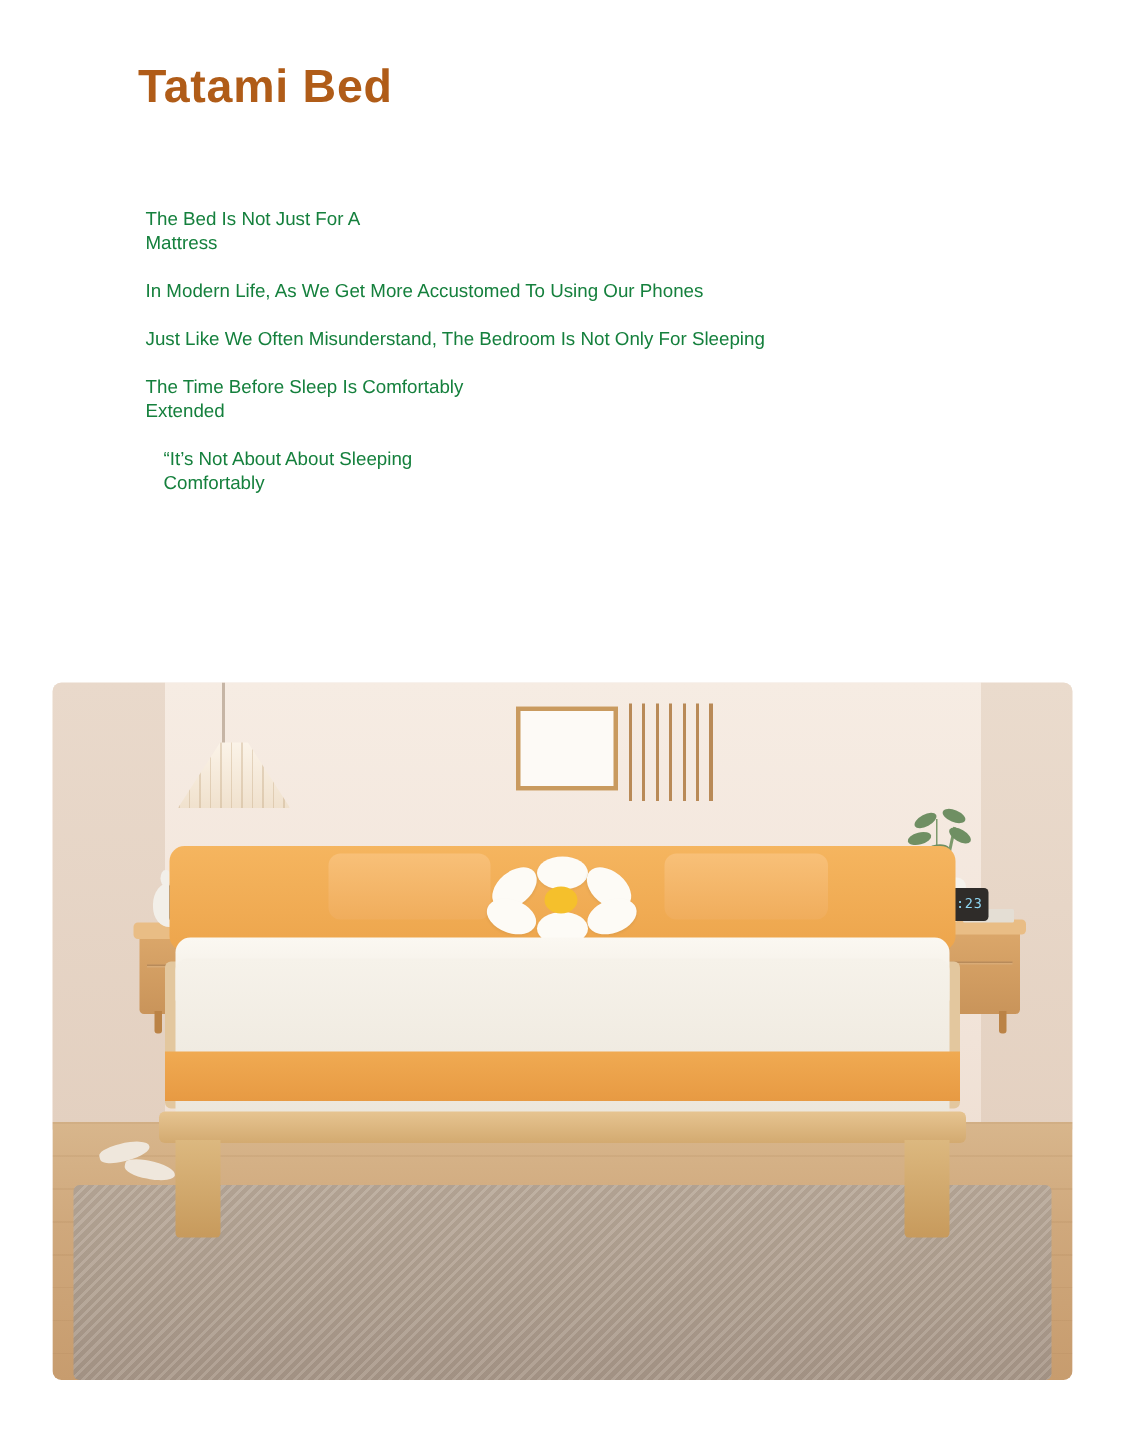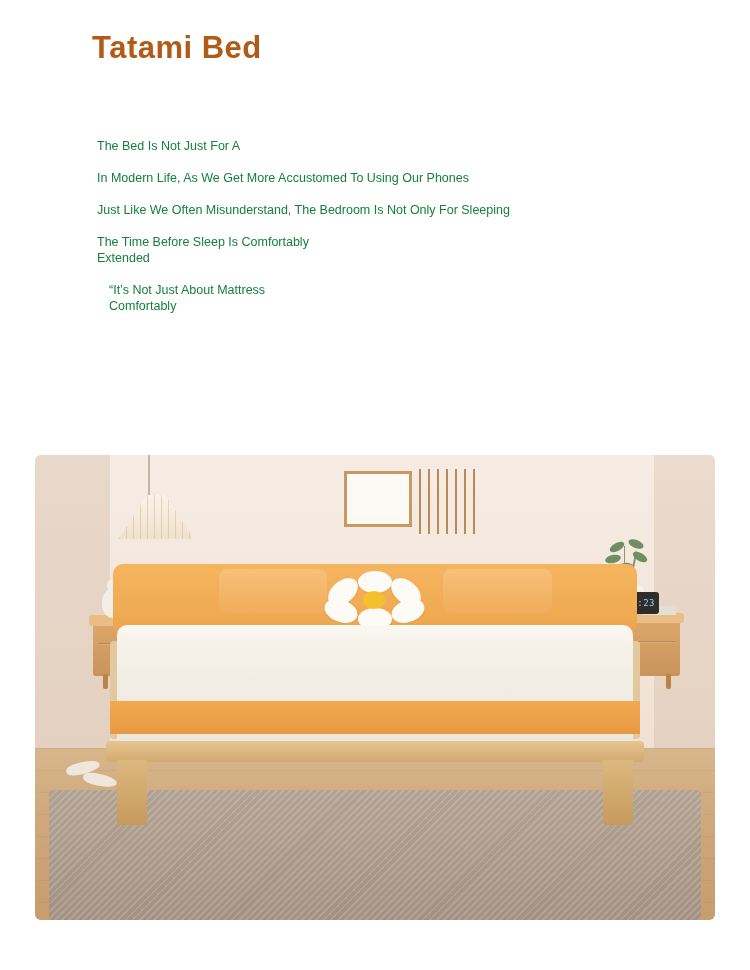--- a/index.html
+++ b/index.html
@@ -15,21 +15,21 @@
   }
   .page {
     position: relative;
     width: 750px;
     height: 970px;
     background: #ffffff;
   }
   .title {
     position: absolute;
     left: 92px;
-    top: 30px;
+    top: 40px;
     font-size: 31px;
     font-weight: bold;
     color: #b05c18;
     letter-spacing: 0.5px;
   }
   .copy-block {
     position: absolute;
     left: 97px;
     top: 138px;
     width: 600px;
@@ -389,33 +389,34 @@
 </head>
 <body>
 
 <div class="page">
 
   <div class="title">Tatami Bed</div>
 
   <div class="copy-block">
     <div class="copy-line">
       <span>The Bed Is Not Just For A</span>
+      <span class="ln2">Mattress</span>
     </div>
     <div class="copy-line">
       <span>In Modern Life, As We Get More Accustomed To Using Our Phones</span>
     </div>
     <div class="copy-line">
       <span>Just Like We Often Misunderstand, The Bedroom Is Not Only For Sleeping</span>
     </div>
     <div class="copy-line">
       <span>The Time Before Sleep Is Comfortably</span>
       <span class="ln2">Extended</span>
     </div>
     <div class="copy-line indent">
-      <span>“It’s Not Just About Mattress</span>
+      <span>“It’s Not About About Sleeping</span>
       <span class="ln2">Comfortably</span>
     </div>
   </div>
 
   <div class="photo-frame">
     <div class="photo">
 
       <div class="wall"></div>
       <div class="wall-left"></div>
       <div class="wall-right"></div>

